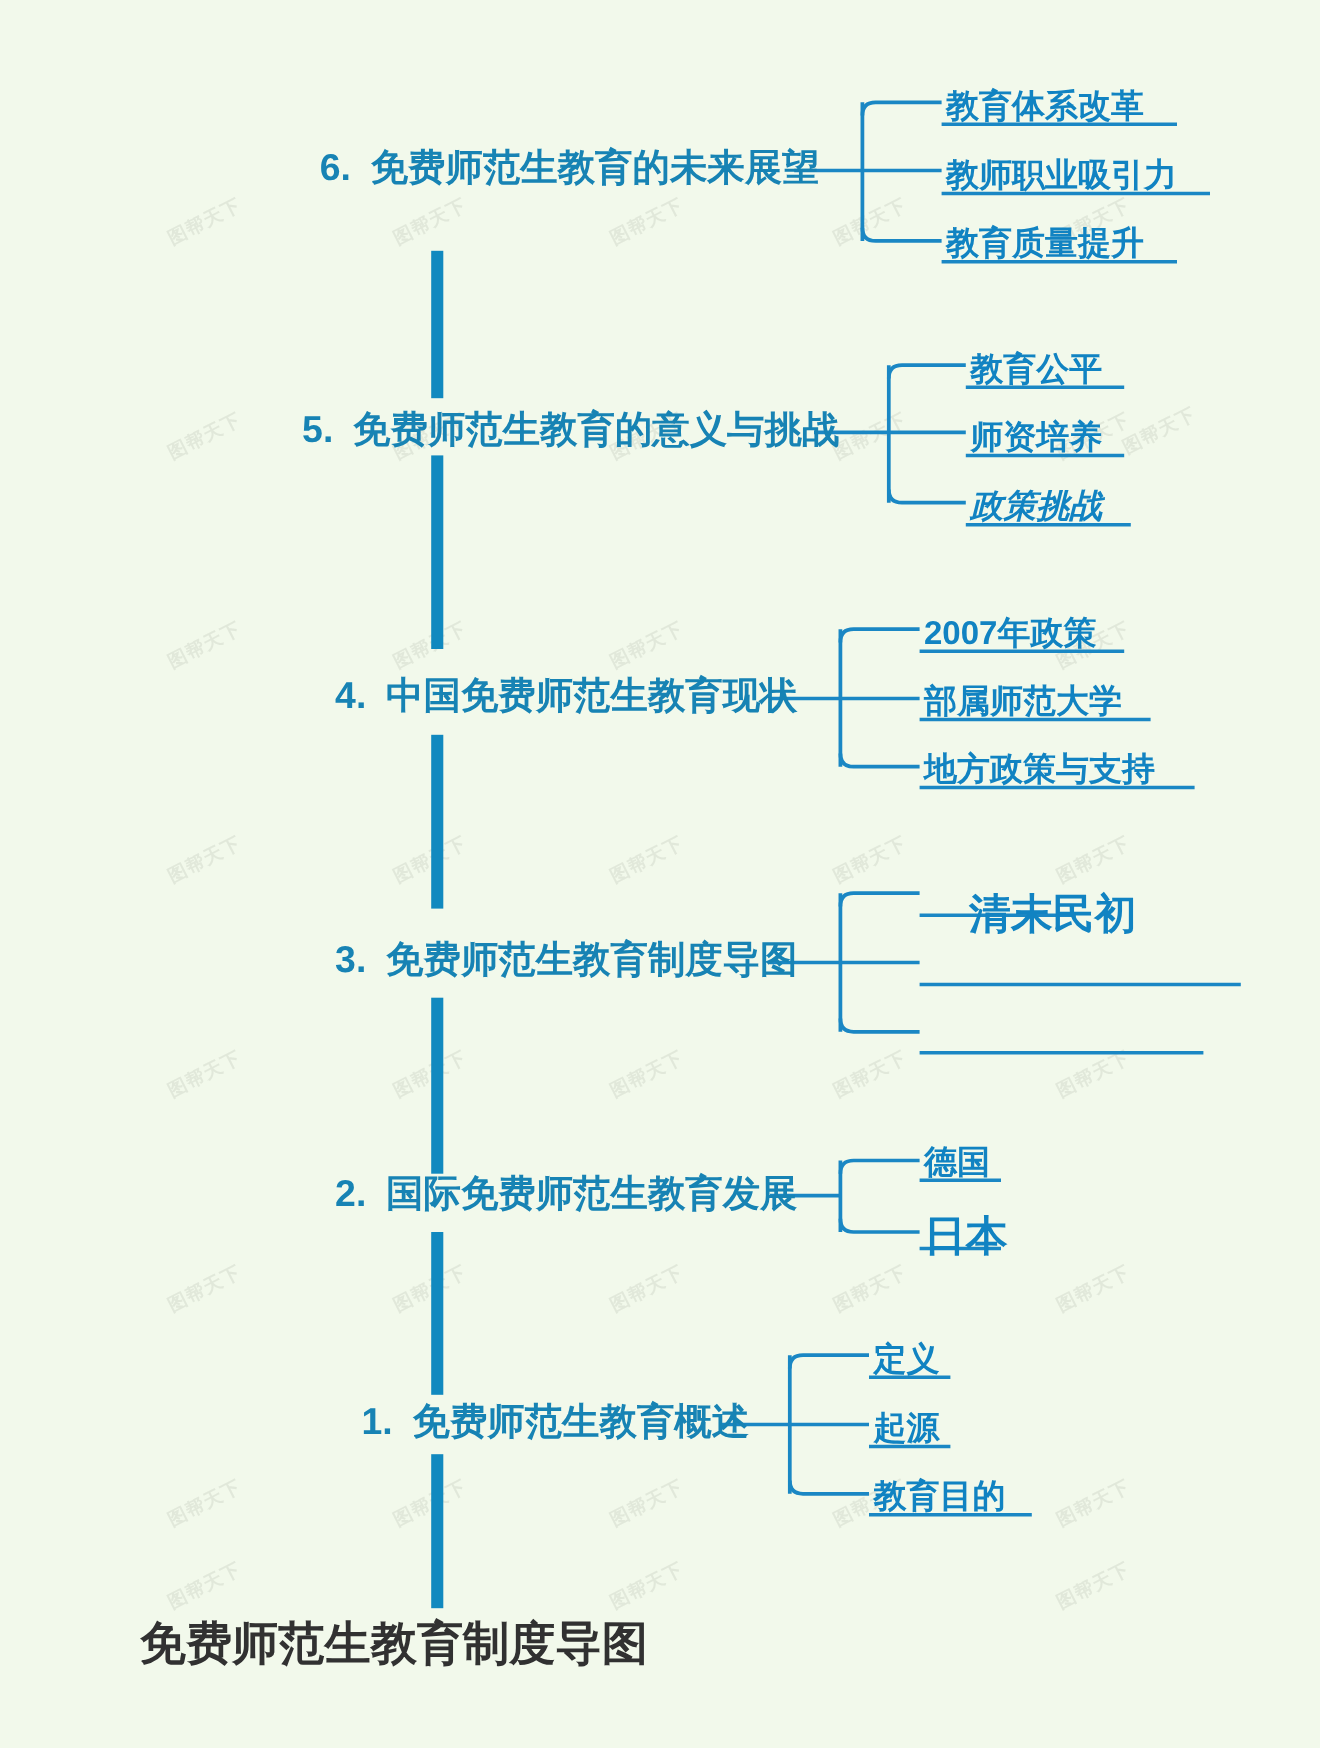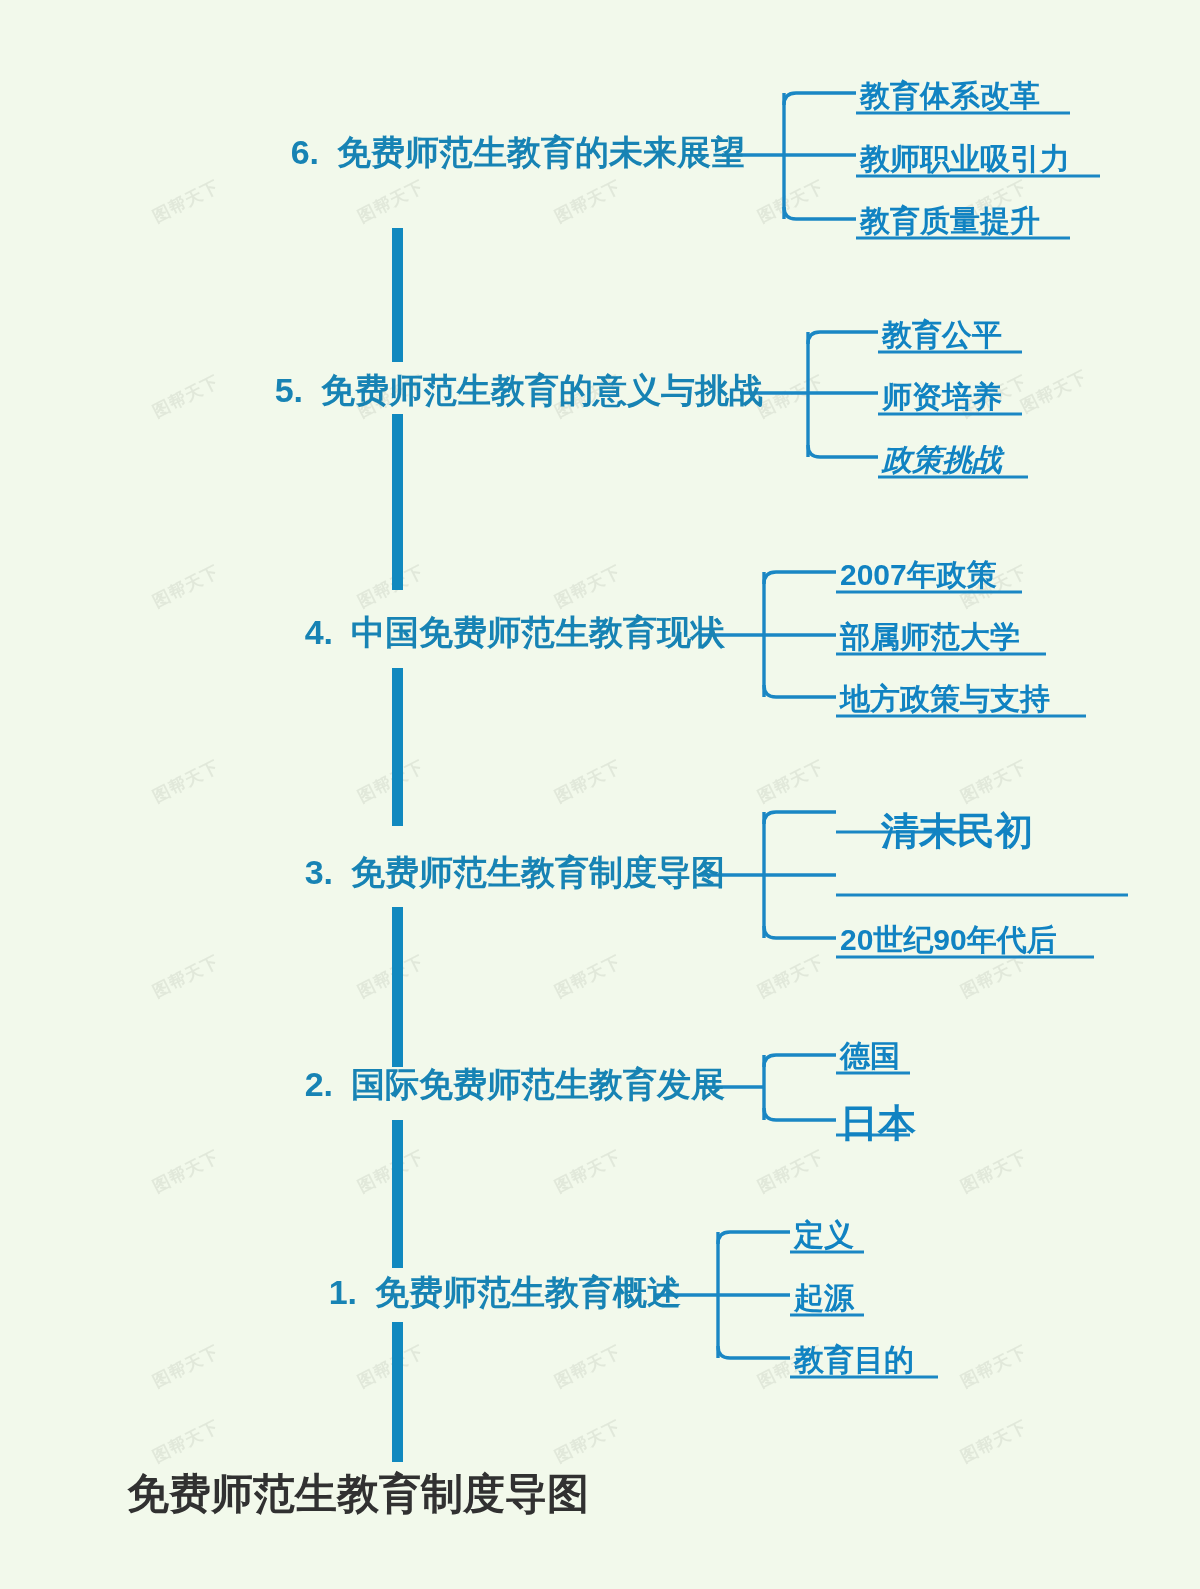--- a/index.html
+++ b/index.html
@@ -230,21 +230,20 @@
     <span class="branch-num">4.</span><span>中国免费师范生教育现状</span>
   </div>
   <div class="leaf-label" style="left:840px; top:555px; font-size:30px;">2007年政策</div>
   <div class="leaf-label" style="left:840px; top:617px; font-size:30px;">部属师范大学</div>
   <div class="leaf-label" style="left:840px; top:679px; font-size:30px;">地方政策与支持</div>
 
   <div class="branch-label" style="left:0px; top:850px; width:690px; font-size:34px;">
     <span class="branch-num">3.</span><span>免费师范生教育制度导图</span>
   </div>
   <div class="leaf-label" style="left:881px; top:795px; font-size:38px;margin-top:11px;">清末民初</div>
-  <div class="leaf-label" style="left:840px; top:920px; font-size:30px;">20世纪90年代后</div>
 
   <div class="branch-label" style="left:0px; top:1062px; width:690px; font-size:34px;">
     <span class="branch-num">2.</span><span>国际免费师范生教育发展</span>
   </div>
   <div class="leaf-label" style="left:840px; top:1036px; font-size:30px;">德国</div>
   <div class="leaf-label" style="left:840px; top:1098px; font-size:38px;">日本</div>
 
   <div class="branch-label" style="left:0px; top:1270px; width:646px; font-size:34px;">
     <span class="branch-num">1.</span><span>免费师范生教育概述</span>
   </div>

